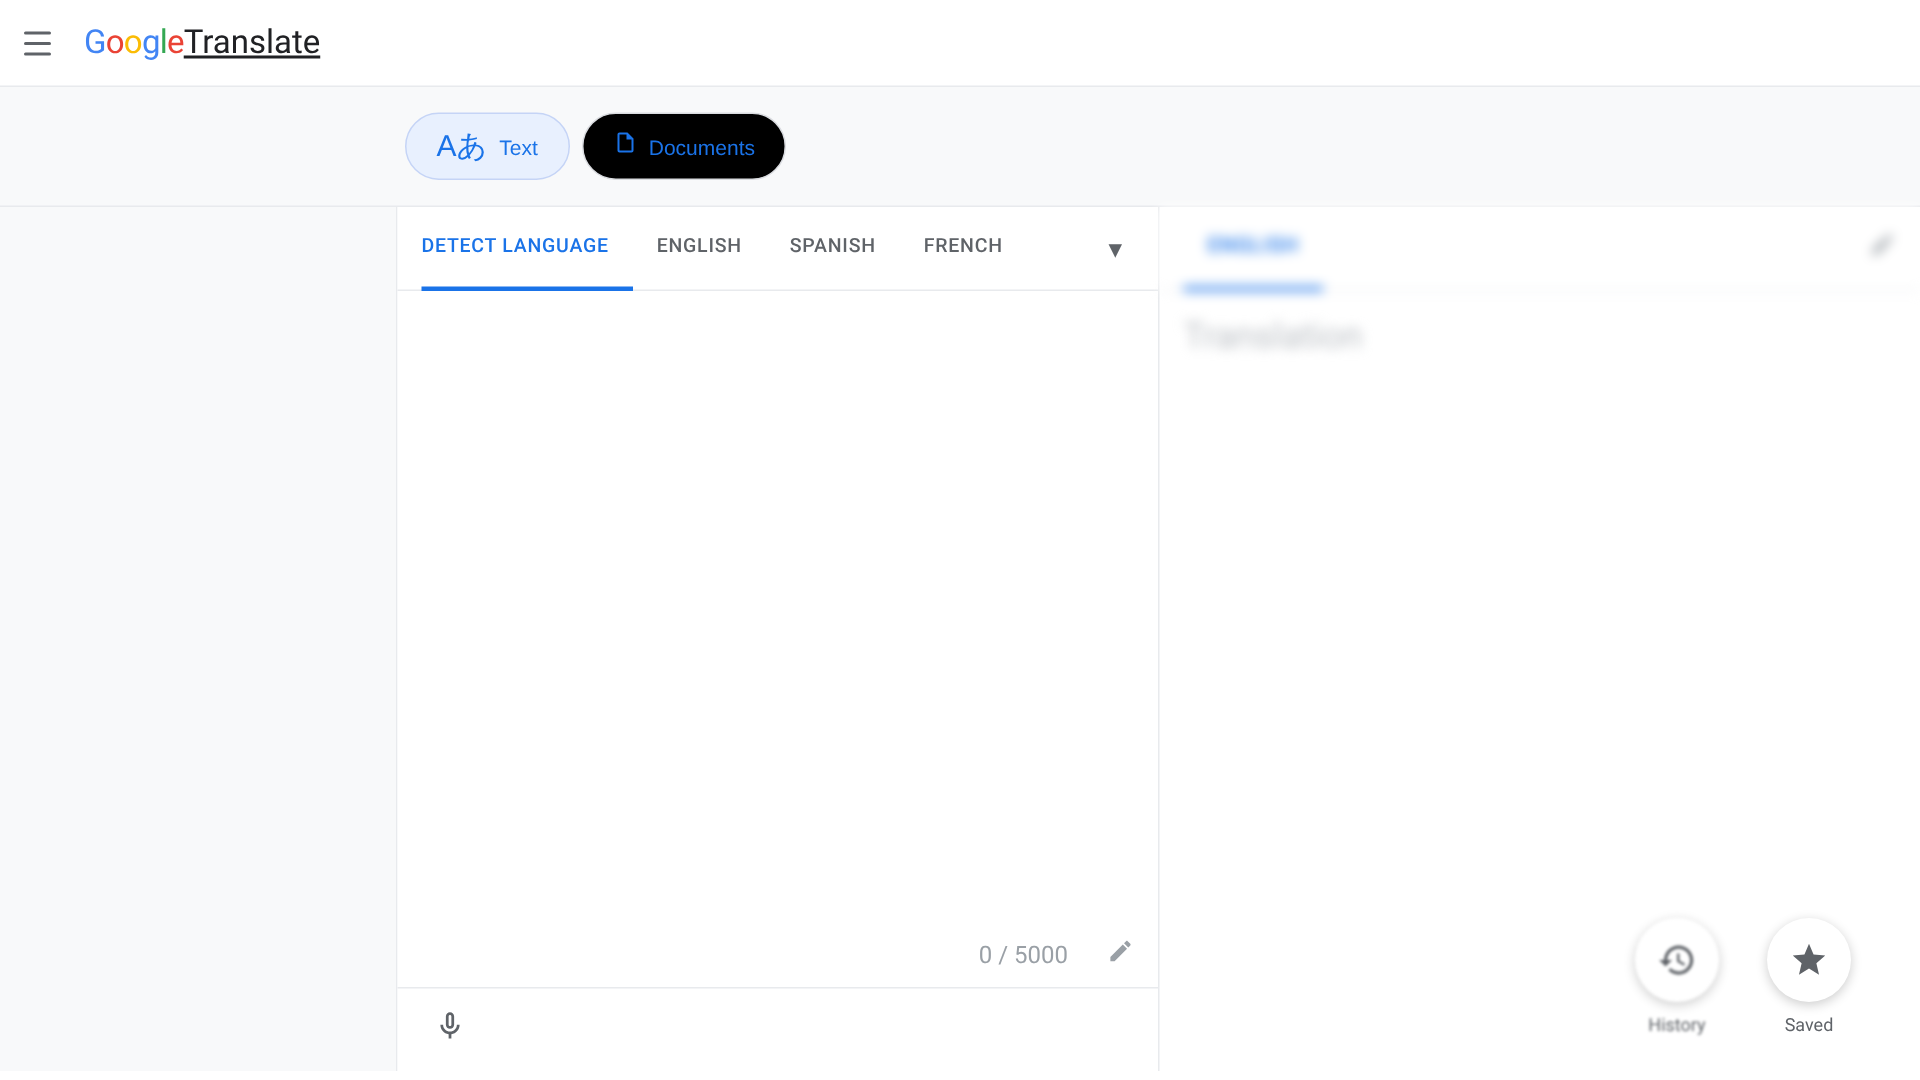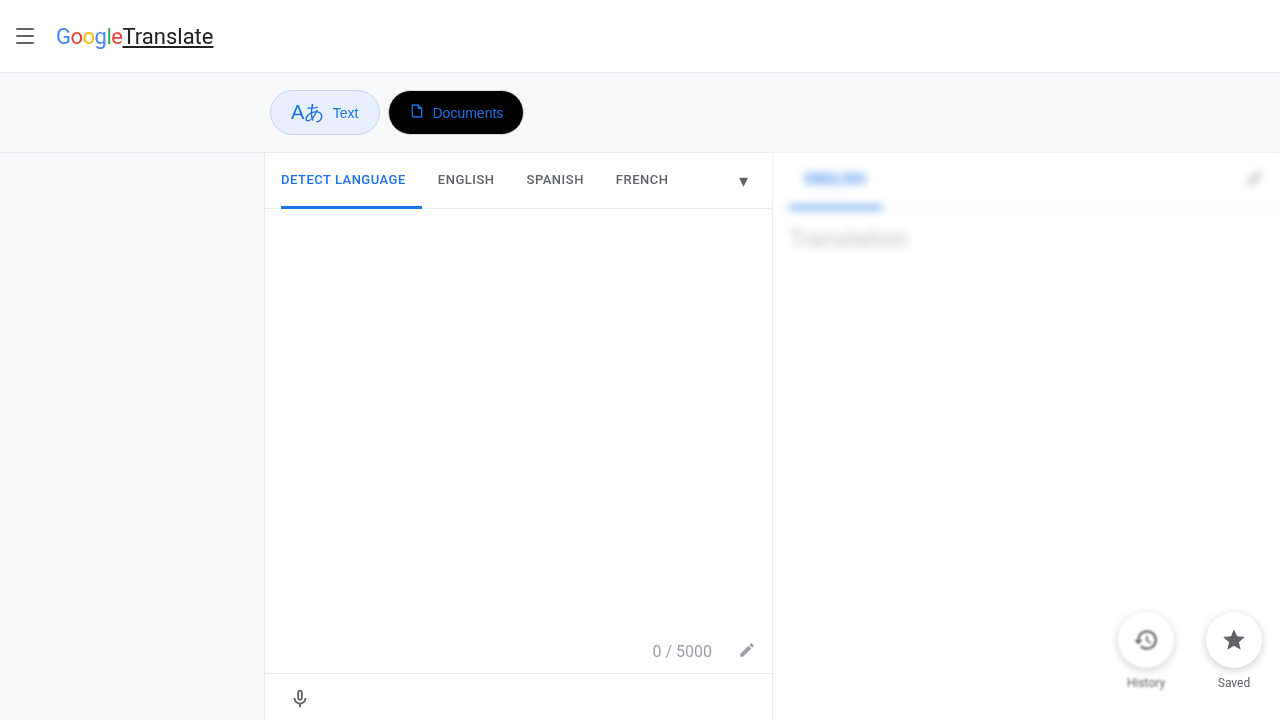--- a/index.html
+++ b/index.html
@@ -15,21 +15,21 @@
       height: 720px;
       overflow: hidden;
       position: relative;
     }
 
     
     .header {
       display: flex;
       align-items: center;
       padding: 0 16px;
-      height: 73px;
+      height: 58px;
       border-bottom: 1px solid #e8eaed;
       background: #fff;
     }
 
     .hamburger-icon {
       width: 24px;
       height: 24px;
       display: flex;
       flex-direction: column;
       justify-content: center;
@@ -403,21 +403,21 @@
         </div>
       </div>
       <div class="output-text-area">
         <span style="color:#bdc1c6; font-style:normal;">Translation</span>
       </div>
     </div>
 
   </div>
 </div>
 
-<div class="float-btn-group" style="position:absolute; bottom:30px; right:18px; display:flex; gap:32px; align-items:flex-end;">
+<div class="float-btn-group" style="position:absolute; bottom:30px; right:46px; display:flex; gap:32px; align-items:flex-end;">
   <div class="float-btn" style="display:flex; flex-direction:column; align-items:center; gap:8px; filter: blur(1px);">
     <div class="float-btn-circle">
       <svg width="26" height="26" viewBox="0 0 24 24" fill="#5f6368">
           <path d="M13 3c-4.97 0-9 4.03-9 9H1l3.89 3.89.07.14L9 12H6c0-3.87 3.13-7 7-7s7 3.13 7 7-3.13 7-7 7c-1.93 0-3.68-.79-4.94-2.06l-1.42 1.42C8.27 19.99 10.51 21 13 21c4.97 0 9-4.03 9-9s-4.03-9-9-9zm-1 5v5l4.28 2.54.72-1.21-3.5-2.08V8H12z"></path>
         </svg>
     </div>
     <span class="float-btn-label">History</span>
   </div>
   <div class="float-btn" style="display:flex; flex-direction:column; align-items:center; gap:8px;">
     <div class="float-btn-circle">

